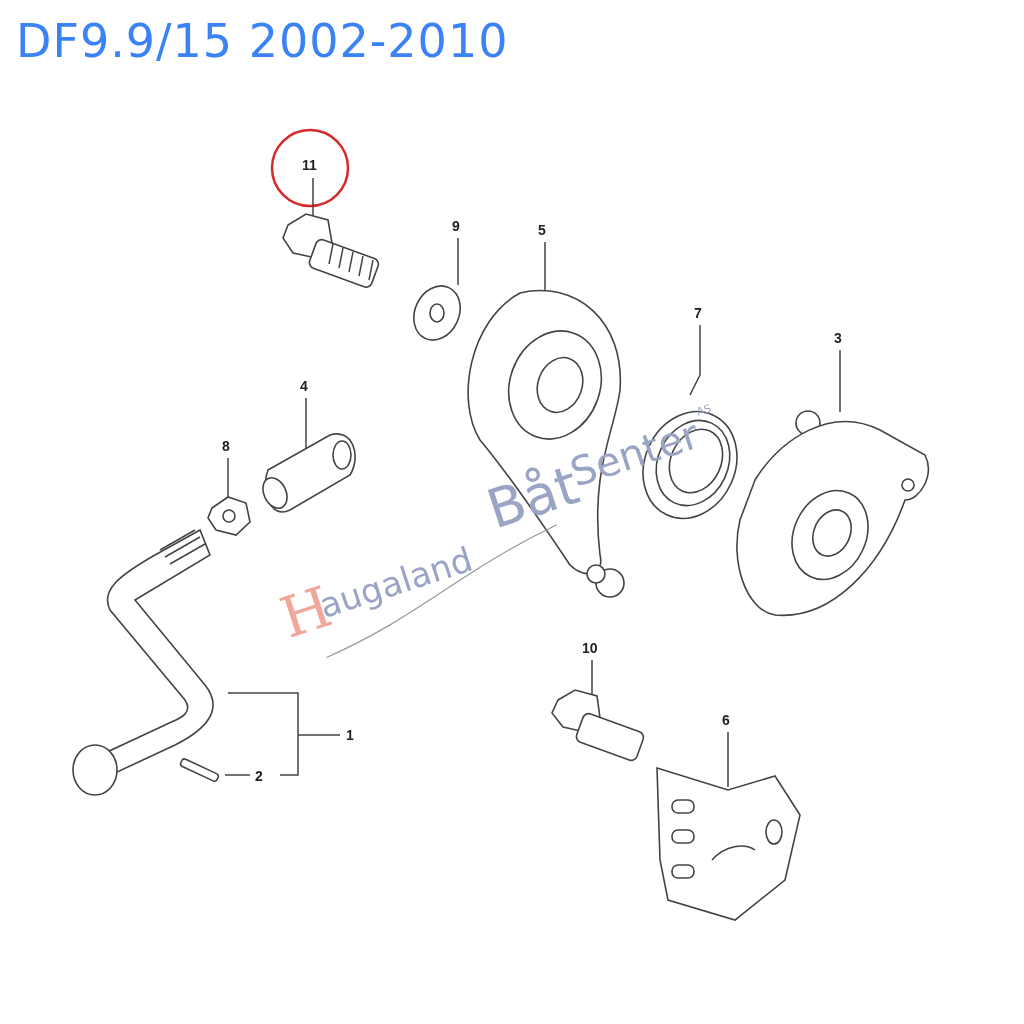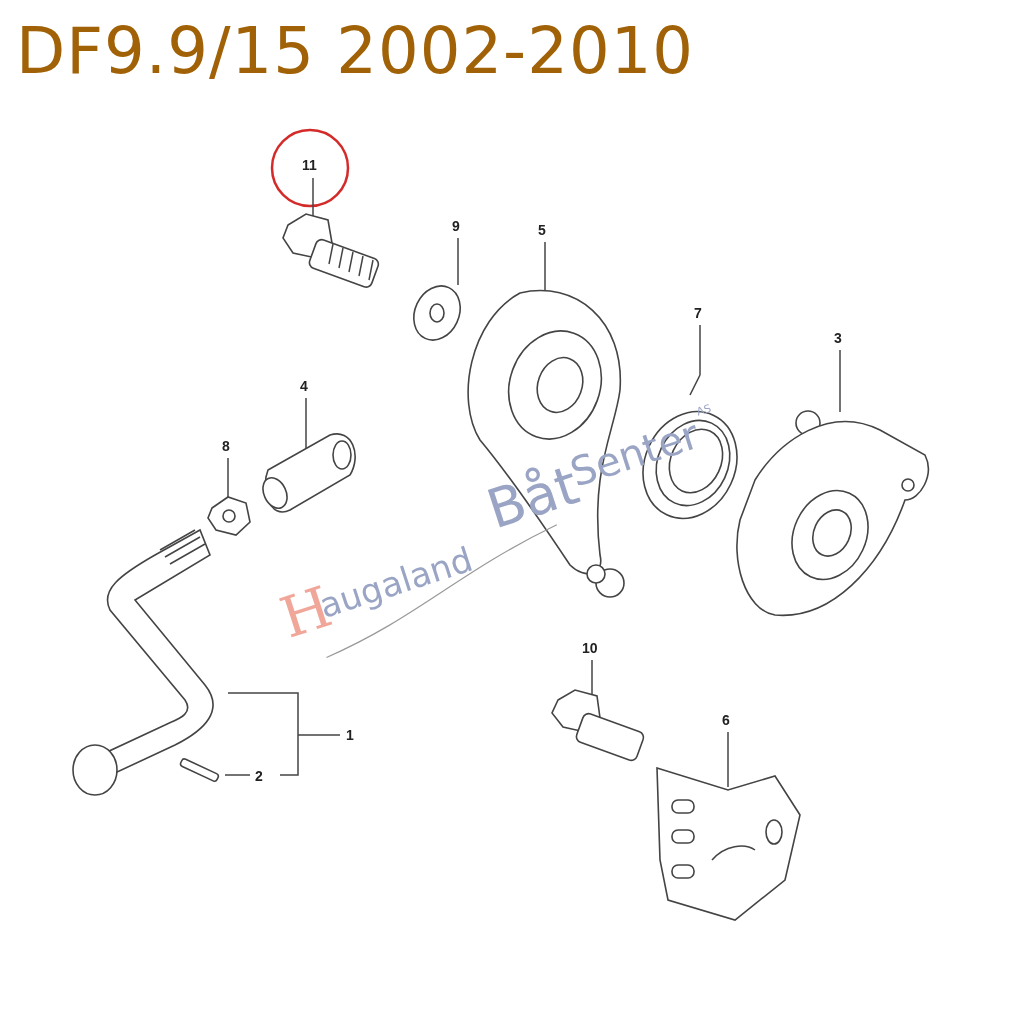--- a/index.html
+++ b/index.html
@@ -1,17 +1,17 @@
 <!DOCTYPE html>
 <html><head>
 <meta charset="utf-8">
 <style>
   html, body { margin: 0; padding: 0; background: #ffffff; }
   body { width: 1024px; height: 1024px; position: relative; overflow: hidden; font-family: "DejaVu Sans", sans-serif; }
-  .title { position: absolute; left: 16px; top: 14px; font-size: 64px; font-weight: 400; color: #a16207; letter-spacing: 1px; font-family: "DejaVu Sans", sans-serif; }
+  .title { position: absolute; left: 16px; top: 14px; font-size: 46px; font-weight: 400; color: #3b82f6; letter-spacing: 1px; font-family: "DejaVu Sans", sans-serif; }
   svg.diagram { position: absolute; left: 0; top: 0; }
   .lbl { font-family: "Liberation Sans", sans-serif; font-size: 14px; font-weight: bold; fill: #222; }
   .part { fill: #fff; stroke: #444; stroke-width: 1.6; }
   .line { stroke: #444; stroke-width: 1.5; fill: none; }
   .wm-h { font-family: "DejaVu Serif", serif; font-size: 56px; fill: #f0a79a; }
   .wm { font-family: "DejaVu Sans", sans-serif; fill: #9aa4c4; }
 </style>
 </head>
 <body>
 

